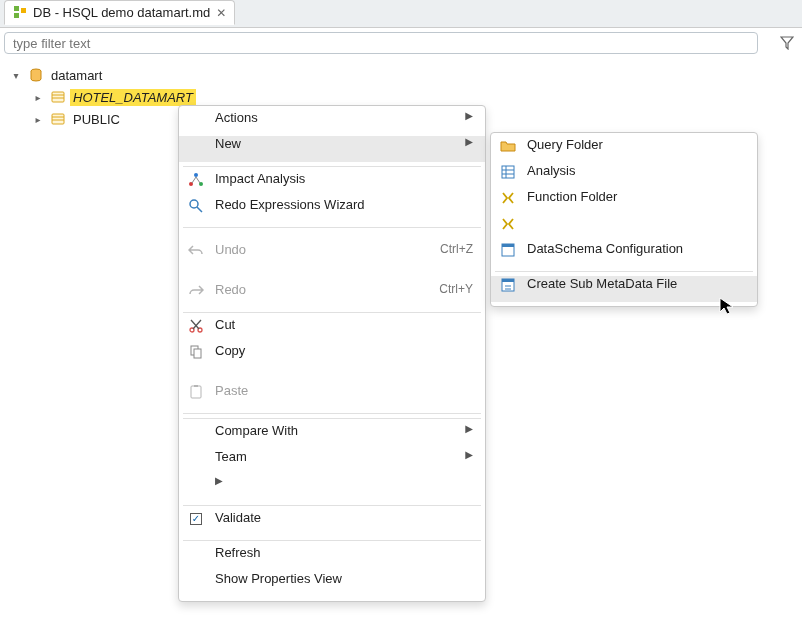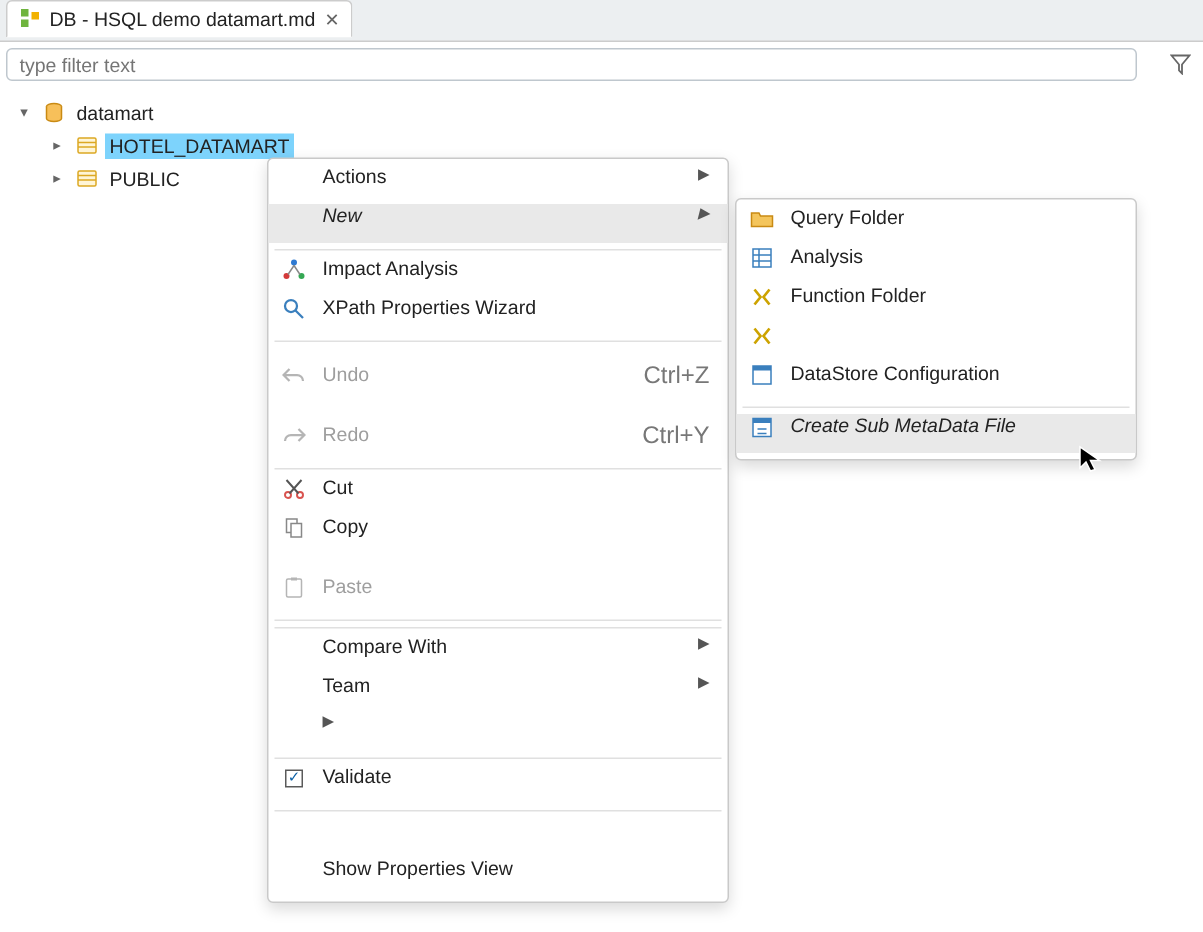--- a/index.html
+++ b/index.html
@@ -82,21 +82,22 @@
     display: inline-flex; align-items: center; justify-content: center;
     color: #666;
     font-size: 10px;
   }
   .tree-row .node-icon {
     width: 16px; height: 16px;
     display: inline-flex; align-items: center; justify-content: center;
   }
   .tree-row .label { padding: 1px 3px; }
   .tree-row.selected .label {
-    background: #7dd3fc;
+    background: #fde047;
+    font-style: italic;
   }
   .tree-ind { width: 18px; display: inline-block; }
   
   .ctx {
     position: absolute;
     background: #fff;
     border: 1px solid #c9c9c9;
     border-radius: 4px;
     box-shadow: 0 4px 10px rgba(0,0,0,0.15);
     padding: 4px 0;
@@ -104,29 +105,29 @@
   }
   .ctx-main { left: 178px; top: 105px; width: 308px; }
   .ctx-sub  { left: 490px; top: 132px; width: 268px; }
   .ctx-item {
     display: flex;
     align-items: flex-start;
     height: 26px;
     padding: 0 12px 0 8px;
     gap: 10px;
   }
-  .ctx-item.hover, .ctx-item.highlight { background: #e9e9e9; font-style: italic; }
+  .ctx-item.hover, .ctx-item.highlight { background: #e9e9e9; }
   .ctx-item.disabled { color: #9e9e9e; margin-top: 14px; }
   .ctx-item .icon {
     width: 18px; height: 18px;
     display: inline-flex; align-items: center; justify-content: center;
     flex: 0 0 18px;
   }
   .ctx-item .text { flex: 1; }
-  .ctx-item .accel { color: #777; font-size: 16px; }
+  .ctx-item .accel { color: #777; font-size: 12px; }
   .ctx-item .sub-arrow { color: #555; font-size: 10px; }
   .ctx-sep {
     height: 1px; background: #e0e0e0;
     margin: 4px 4px;
   }
   .checkbox {
     width: 12px; height: 12px;
     border: 1px solid #5a5a5a;
     display: inline-flex; align-items: center; justify-content: center;
     font-size: 10px; line-height: 10px;
@@ -226,21 +227,21 @@
       </span>
       <span class="text">Impact Analysis</span>
     </div>
     <div class="ctx-item">
       <span class="icon">
         <svg width="16" height="16" viewBox="0 0 16 16">
           <circle cx="6" cy="6" r="4" fill="none" stroke="#3a7fbd" stroke-width="1.5"></circle>
           <line x1="9" y1="9" x2="14" y2="14" stroke="#3a7fbd" stroke-width="1.5"></line>
         </svg>
       </span>
-      <span class="text">XPath Properties Wizard</span>
+      <span class="text">Redo Expressions Wizard</span>
     </div>
     <div class="ctx-sep"></div>
     <div class="ctx-item disabled">
       <span class="icon">
         <svg width="16" height="16" viewBox="0 0 16 16">
           <path d="M5 3 L1 7 L5 11 M1 7 H10 A4 4 0 0 1 14 11" fill="none" stroke="#b5b5b5" stroke-width="1.5"></path>
         </svg>
       </span>
       <span class="text">Undo</span>
       <span class="accel">Ctrl+Z</span>
@@ -302,20 +303,21 @@
     <div class="ctx-sep"></div>
     <div class="ctx-item">
       <span class="icon">
         <span class="checkbox">✓</span>
       </span>
       <span class="text">Validate</span>
     </div>
     <div class="ctx-sep"></div>
     <div class="ctx-item">
       <span class="icon"></span>
+      <span class="text">Refresh</span>
     </div>
     <div class="ctx-item">
       <span class="icon"></span>
       <span class="text">Show Properties View</span>
     </div>
   </div>
 
 <div class="ctx ctx-sub" id="ctx-sub">
     <div class="ctx-item">
       <span class="icon">
@@ -351,21 +353,21 @@
         </svg>
       </span>
     </div>
     <div class="ctx-item">
       <span class="icon">
         <svg width="16" height="16" viewBox="0 0 16 16">
           <rect x="2" y="2" width="12" height="12" fill="#fff" stroke="#3a7fbd"></rect>
           <rect x="2" y="2" width="12" height="3" fill="#3a7fbd"></rect>
         </svg>
       </span>
-      <span class="text">DataStore Configuration</span>
+      <span class="text">DataSchema Configuration</span>
     </div>
     <div class="ctx-sep"></div>
     <div class="ctx-item highlight">
       <span class="icon">
         <svg width="16" height="16" viewBox="0 0 16 16">
           <rect x="2" y="2" width="12" height="12" fill="#fff" stroke="#3a7fbd"></rect>
           <rect x="2" y="2" width="12" height="3" fill="#3a7fbd"></rect>
           <path d="M5 9 h6 M5 12 h6" stroke="#3a7fbd"></path>
         </svg>
       </span>

